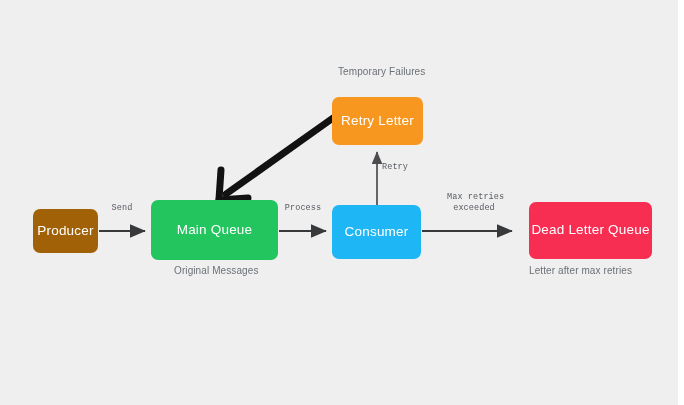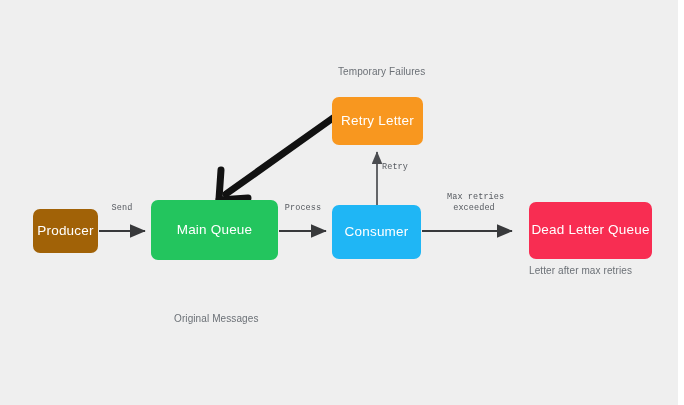--- a/index.html
+++ b/index.html
@@ -124,21 +124,21 @@
   <div class="node" style="left:332px; top:205px; width:89px; height:54px; background:#1fb6f5;">
     <span>Consumer</span>
   </div>
 
   <div class="node" style="left:518px; top:202px; width:123px; height:57px; background:#f82d52;margin-left:11px;">
     <span>Dead Letter Queue</span>
   </div>
 
   <div class="caption" style="left:338px; top:66px; width:80px;">Temporary Failures</div>
 
-  <div class="caption" style="left:174px; top:265px; width:80px;margin-top:48px;">Original Messages</div>
+  <div class="caption" style="left:174px; top:265px; width:80px;">Original Messages</div>
 
   <div class="caption" style="left:528px; top:265px; width:105px;">Letter after max retries</div>
 
   <div class="edge-label" style="left:107px; top:203px; width:30px;">Send</div>
 
   <div class="edge-label" style="left:283px; top:203px; width:40px;">Process</div>
 
   <div class="edge-label" style="left:382px; top:162px; width:30px; text-align:left;">Retry</div>
 
   <div class="edge-label" style="left:447px; top:192px; width:54px;">

